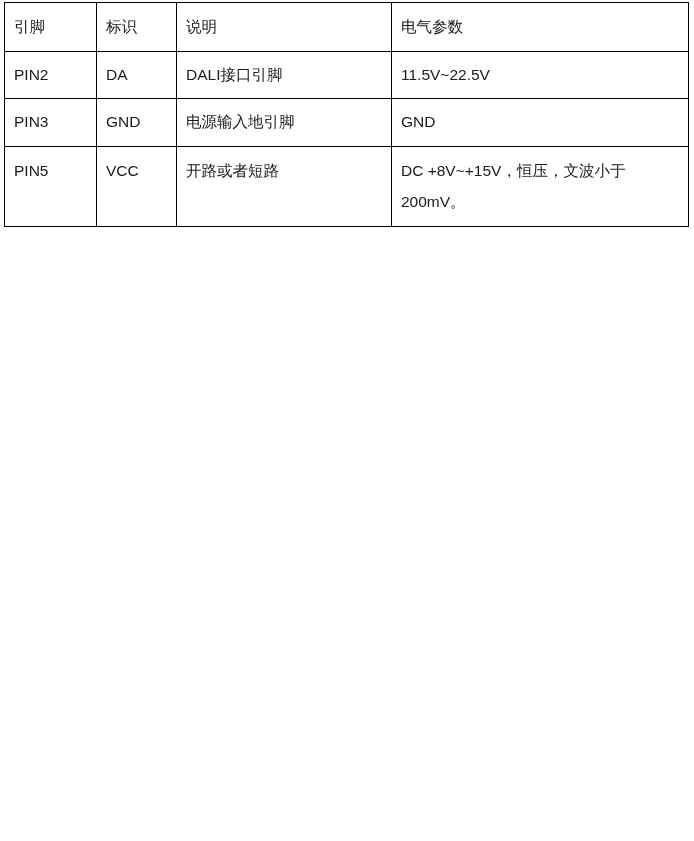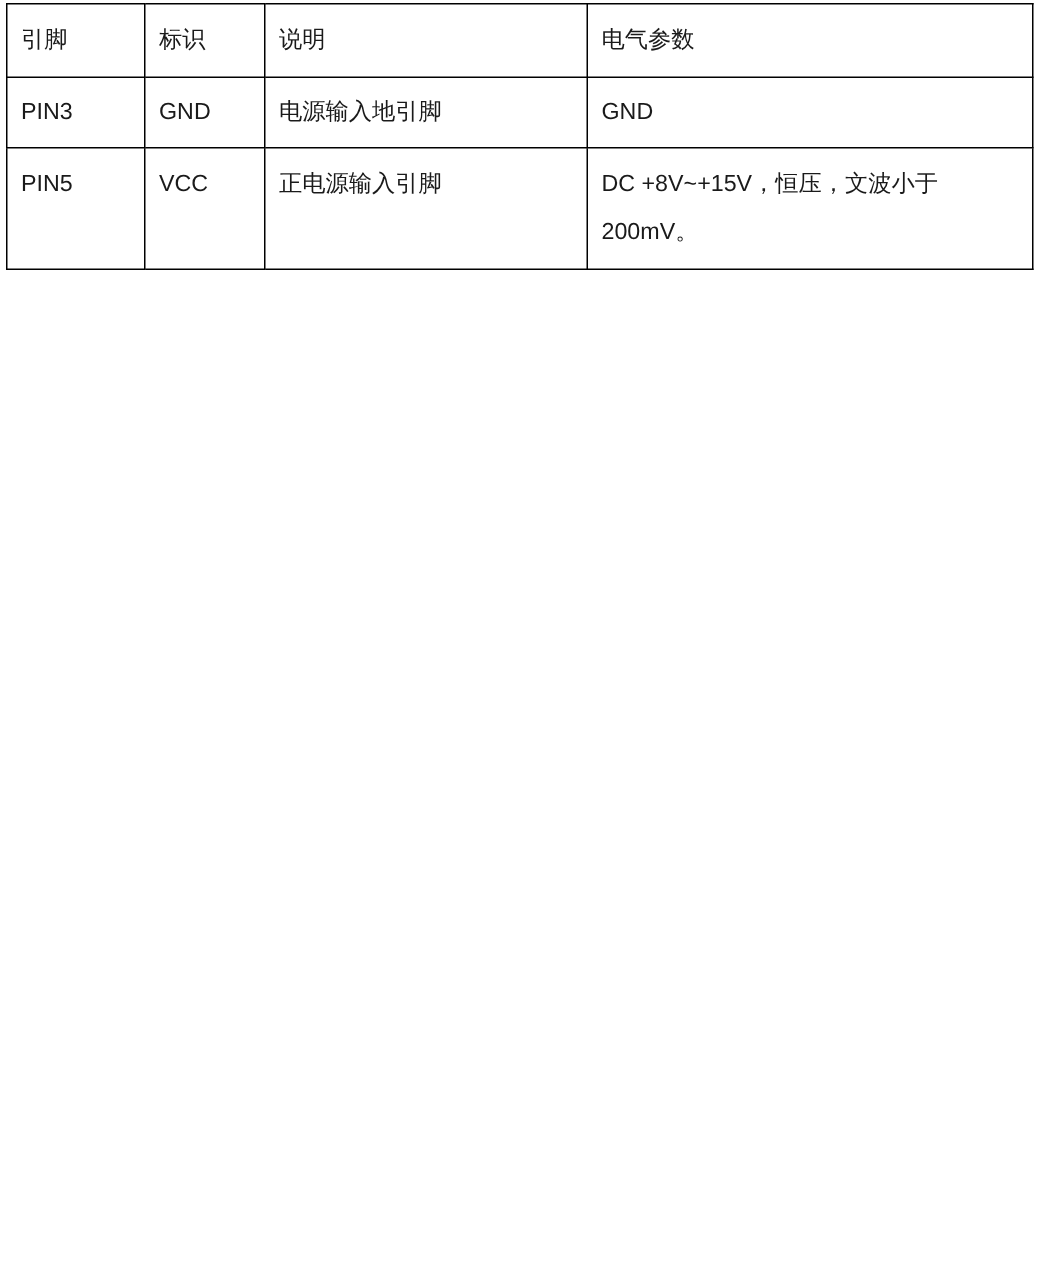--- a/index.html
+++ b/index.html
@@ -74,20 +74,34 @@
           </td>
         <td>
             <span class="cell-text">说明</span>
           </td>
         <td>
             <span class="cell-text">电气参数</span>
           </td>
       </tr>
 
 
+      <tr>
+        <td>
+            <span class="cell-text">PIN2</span>
+          </td>
+        <td>
+            <span class="cell-text">DA</span>
+          </td>
+        <td>
+            <span class="cell-text">DALI接口引脚</span>
+          </td>
+        <td>
+            <span class="cell-text">11.5V~22.5V</span>
+          </td>
+      </tr>
 
       <tr>
         <td>
             <span class="cell-text">PIN3</span>
           </td>
         <td>
             <span class="cell-text">GND</span>
           </td>
         <td>
             <span class="cell-text">电源输入地引脚</span>
@@ -99,21 +113,21 @@
 
 
       <tr class="tall-cell">
         <td>
             <span class="cell-text">PIN5</span>
           </td>
         <td>
             <span class="cell-text">VCC</span>
           </td>
         <td>
-            <span class="cell-text">正电源输入引脚</span>
+            <span class="cell-text">开路或者短路</span>
           </td>
         <td>
             <span class="cell-text">DC +8V~+15V，恒压，文波小于200mV。</span>
           </td>
       </tr>
 
 
 
     </tbody>
   </table>

